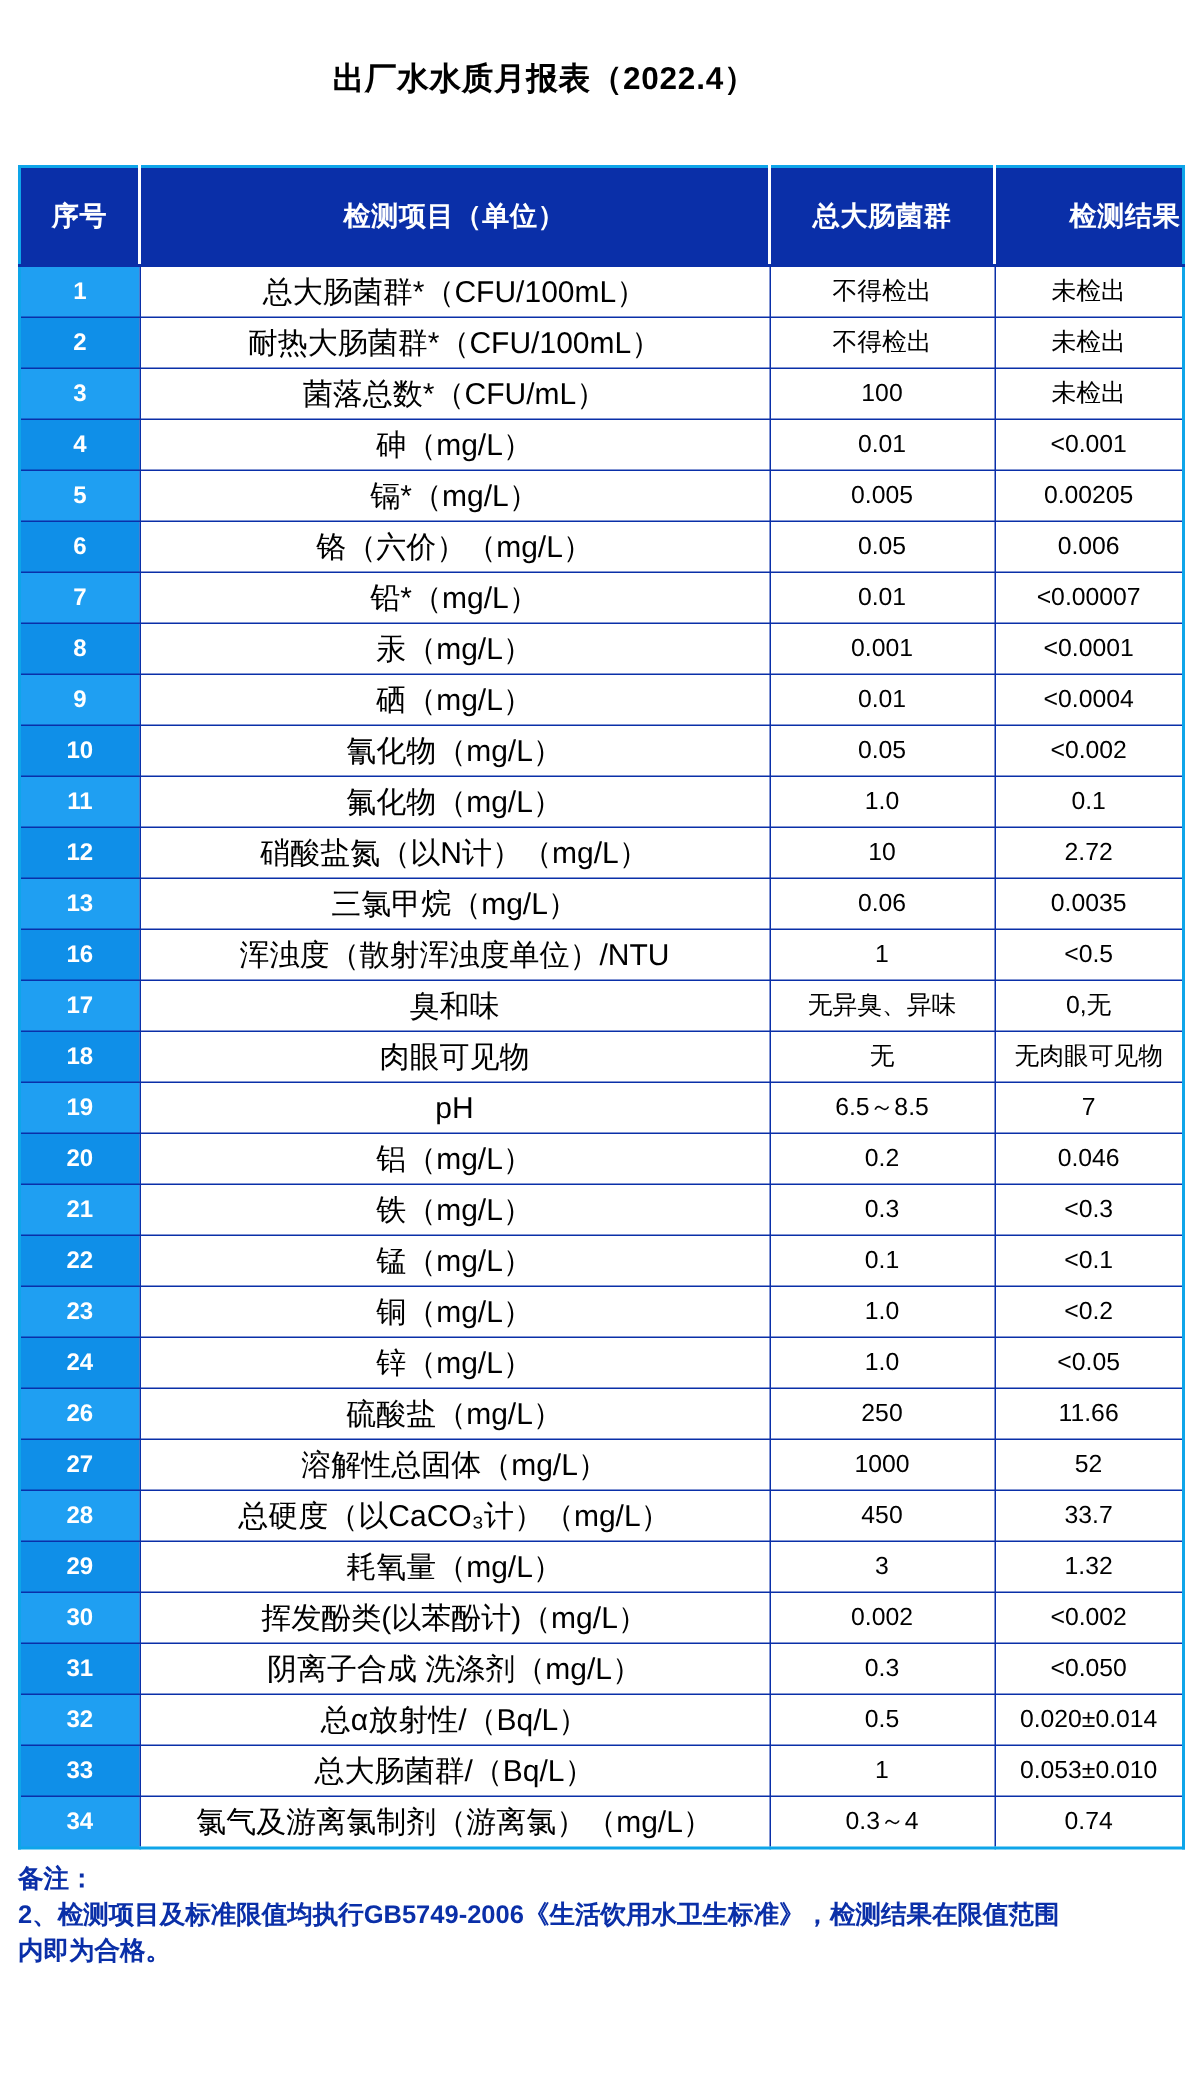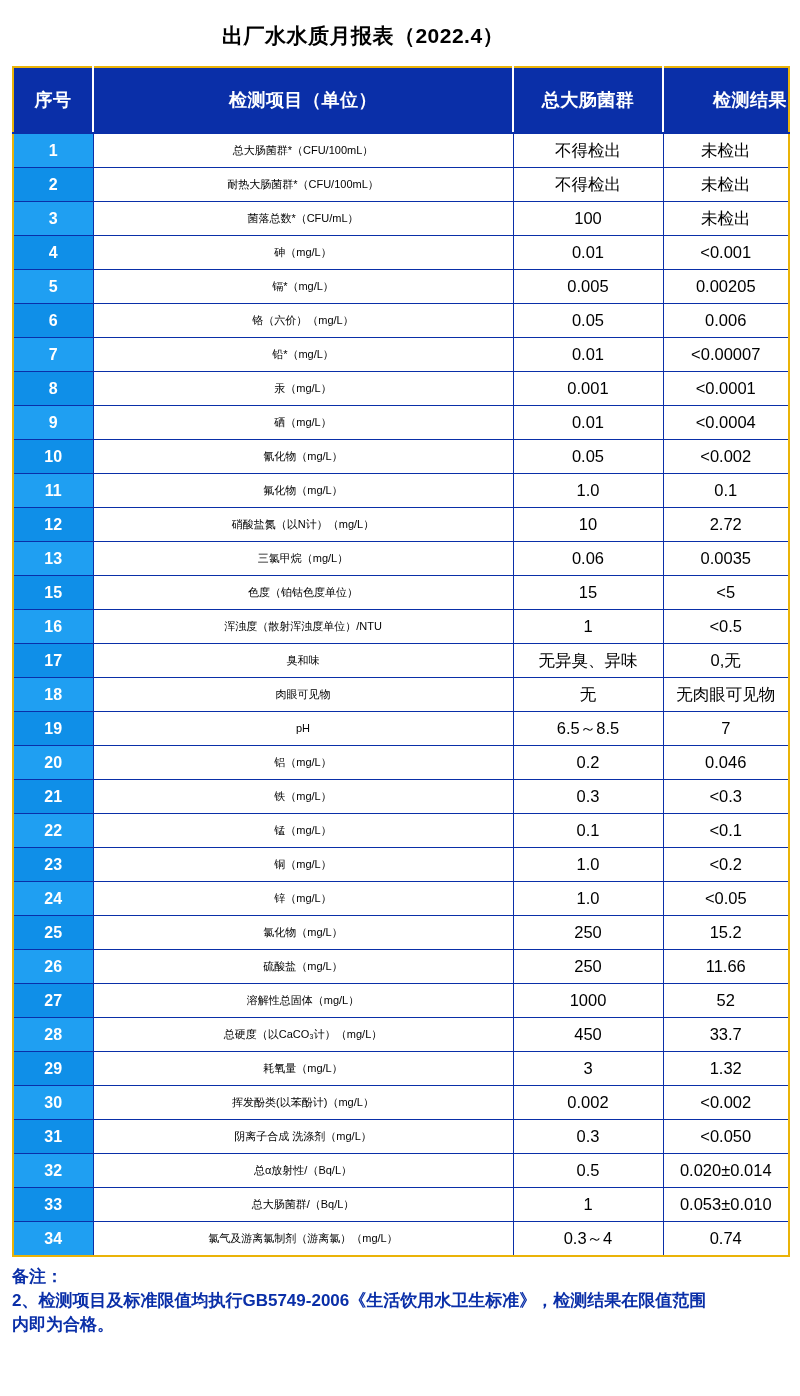--- a/index.html
+++ b/index.html
@@ -12,36 +12,37 @@
     background: #ffffff;
     font-family: "Liberation Sans", sans-serif;
     color: #000000;
     overflow: hidden;
   }
   .page {
     width: 726px;
     height: 1396px;
     position: relative;
     box-sizing: border-box;
-    padding: 0 12px;
+    padding: 16px 12px;
   }
   .title {
     text-align: center;
     font-size: 21px;
     font-weight: bold;
     color: #000000;
     padding-top: 22px;
     padding-bottom: 16px;
     letter-spacing: 0.5px;
   }
   table.report {
     width: 776px;
     border-collapse: collapse;
     table-layout: fixed;
-    border: 2px solid #eab308;
+    border: 2px solid #0ea5e9;
+    margin-top: 28px;
   }
   table.report col.c-no { width: 80px; }
   table.report col.c-item { width: 420px; }
   table.report col.c-std { width: 150px; }
   table.report col.c-res { width: 126px; }
 
   thead th {
     background: #0a2fa8;
     color: #ffffff;
     font-size: 18px;
@@ -73,21 +74,21 @@
     font-size: 16px;
     border-right: 1px solid #0a2fa8;
   }
   tbody tr:nth-child(odd) td.no {
     background: #1f9ff2;
   }
   tbody tr:nth-child(even) td.no {
     background: #0f8fe8;
   }
   tbody td.item {
-    font-size: 11px;
+    font-size: 20px;
   }
   tbody td.std, tbody td.res {
     font-size: 16.5px;
   }
   .notes {
     padding-top: 8px;
     color: #0a2fa8;
     font-weight: bold;
     font-size: 17px;
     line-height: 1.42;
@@ -191,26 +192,20 @@
           <td class="std">10</td>
           <td class="res">2.72</td>
         </tr>
         <tr>
           <td class="no">13</td>
           <td class="item">三氯甲烷（mg/L）</td>
           <td class="std">0.06</td>
           <td class="res">0.0035</td>
         </tr>
         <tr>
-          <td class="no">15</td>
-          <td class="item">色度（铂钴色度单位）</td>
-          <td class="std">15</td>
-          <td class="res">&lt;5</td>
-        </tr>
-        <tr>
           <td class="no">16</td>
           <td class="item">浑浊度（散射浑浊度单位）/NTU</td>
           <td class="std">1</td>
           <td class="res">&lt;0.5</td>
         </tr>
         <tr>
           <td class="no">17</td>
           <td class="item">臭和味</td>
           <td class="std">无异臭、异味</td>
           <td class="res">0,无</td>
@@ -251,26 +246,20 @@
           <td class="std">1.0</td>
           <td class="res">&lt;0.2</td>
         </tr>
         <tr>
           <td class="no">24</td>
           <td class="item">锌（mg/L）</td>
           <td class="std">1.0</td>
           <td class="res">&lt;0.05</td>
         </tr>
         <tr>
-          <td class="no">25</td>
-          <td class="item">氯化物（mg/L）</td>
-          <td class="std">250</td>
-          <td class="res">15.2</td>
-        </tr>
-        <tr>
           <td class="no">26</td>
           <td class="item">硫酸盐（mg/L）</td>
           <td class="std">250</td>
           <td class="res">11.66</td>
         </tr>
         <tr>
           <td class="no">27</td>
           <td class="item">溶解性总固体（mg/L）</td>
           <td class="std">1000</td>
           <td class="res">52</td>

